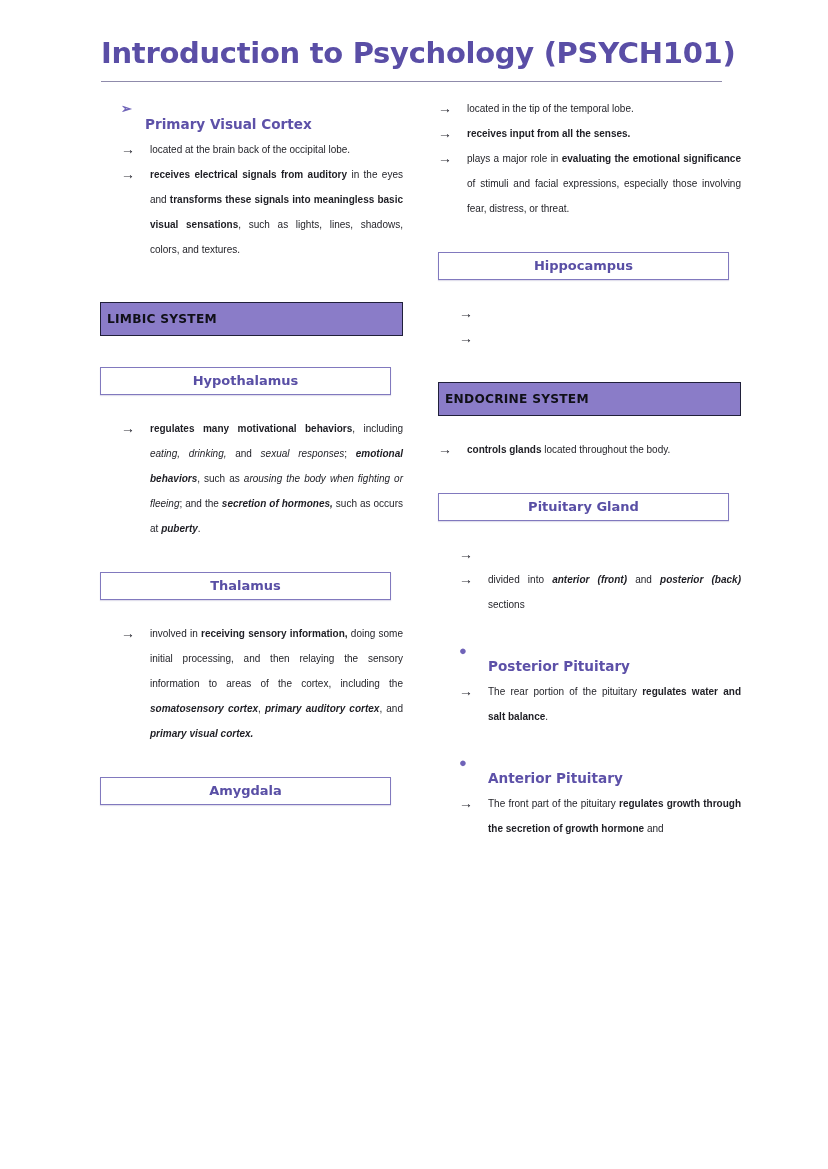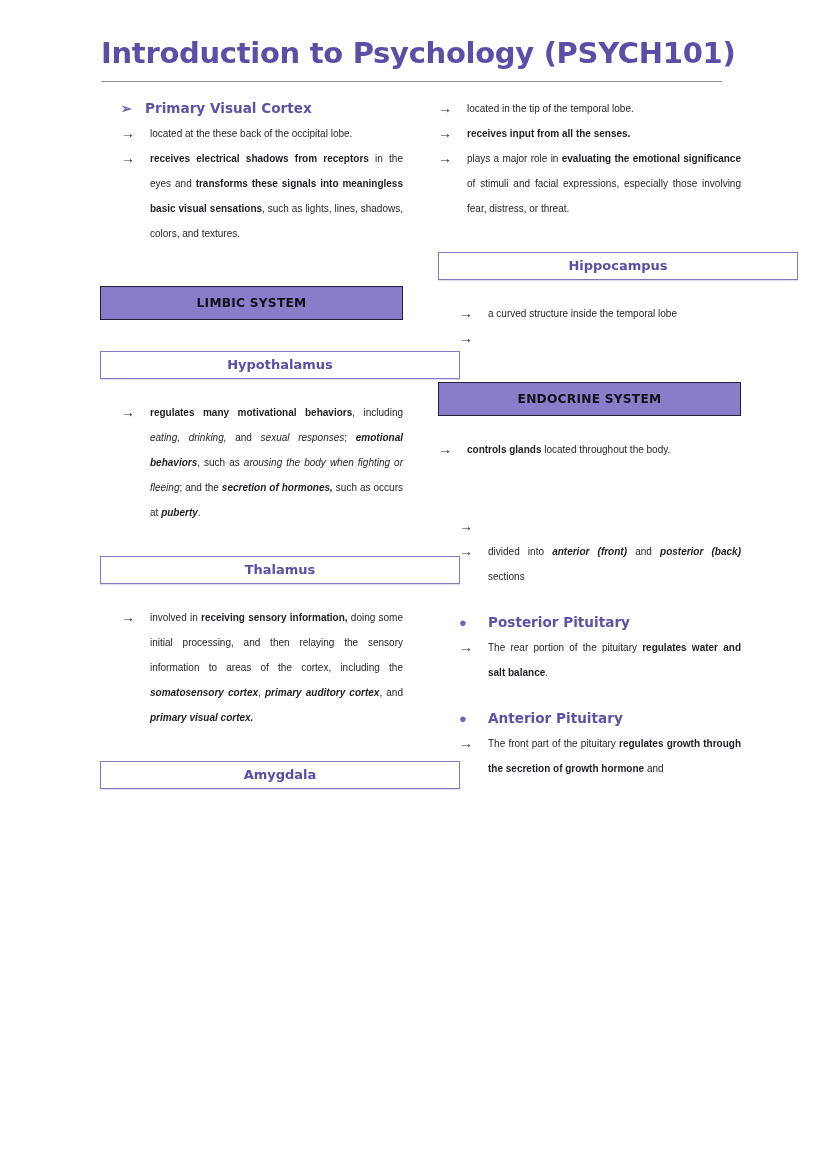--- a/index.html
+++ b/index.html
@@ -62,32 +62,31 @@
     width: 303px;
     flex: 0 0 303px;
   }
 
   
   .sys-bar {
     box-sizing: border-box;
     width: 303px;
     background: #8a7cc8;
     border: 1.6px solid #20203a;
-    text-align: center;
     padding: 9px 6px 9px;
     font-size: 12.2px;
     font-weight: 700;
     letter-spacing: 0.25px;
     color: #101018;
     font-family: "DejaVu Sans", sans-serif;
   }
 
   .sub-bar {
     box-sizing: border-box;
-    width: 360px;
+    width: 291px;
     background: #ffffff;
     border: 1.3px solid #8179be;
     text-align: center;
     padding: 5px 6px 6px;
     font-size: 13px;
     font-weight: 700;
     color: #594fa5;
     font-family: "DejaVu Sans", sans-serif;
     box-shadow: 0 1px 1px rgba(90, 80, 150, 0.18);
   }
@@ -125,20 +124,21 @@
   .body-text.nojustify {
     text-align: left;
   }
   .sub-title {
     flex: 1 1 auto;
     font-size: 13.6px;
     line-height: 25px;
     font-weight: 700;
     color: #5d51a8;
     font-family: "DejaVu Sans", sans-serif;
+    margin-top: 16px;
   }
   b, strong { font-weight: 700; }
   i, em { font-style: italic; }
   .bi { font-weight: 700; font-style: italic; }
 
   
   .lvl1 { padding-left: 0px; }
   .lvl2 { padding-left: 21px; }
   .lvl3 { padding-left: 21px; }
   .gap-m { height: 21px; }
@@ -163,26 +163,26 @@
 
     <div class="col">
 
       <div class="entry lvl2">
         <span class="marker chev chev-cell">➢</span>
         <span class="sub-title">Primary Visual Cortex</span>
       </div>
 
       <div class="entry lvl3">
         <span class="marker arrow-cell">→</span>
-        <span class="body-text">located at the these back of the occipital lobe.</span>
-      </div>
-
-      <div class="entry lvl3">
-        <span class="marker arrow-cell">→</span>
-        <span class="body-text"><b>receives electrical shadows from receptors</b> in the eyes and <b>transforms these signals into meaningless basic visual sensations</b>, such as lights, lines, shadows, colors, and textures.</span>
+        <span class="body-text">located at the brain back of the occipital lobe.</span>
+      </div>
+
+      <div class="entry lvl3">
+        <span class="marker arrow-cell">→</span>
+        <span class="body-text"><b>receives electrical signals from auditory</b> in the eyes and <b>transforms these signals into meaningless basic visual sensations</b>, such as lights, lines, shadows, colors, and textures.</span>
       </div>
 
       <div class="gap-xl"></div>
 
       <div class="sys-bar">LIMBIC SYSTEM</div>
 
       <div class="gap-l"></div>
 
       <div class="sub-bar">Hypothalamus</div>
 
@@ -228,40 +228,40 @@
       </div>
 
       <div class="gap-l"></div>
 
       <div class="sub-bar">Hippocampus</div>
 
       <div class="gap-m"></div>
 
       <div class="entry lvl3">
         <span class="marker arrow-cell">→</span>
-        <span class="body-text">a curved structure inside the temporal lobe</span>
       </div>
 
       <div class="entry lvl3">
         <span class="marker arrow-cell">→</span>
       </div>
 
       <div class="gap-l"></div>
 
       <div class="sys-bar">ENDOCRINE SYSTEM</div>
 
       <div class="gap-m"></div>
 
       <div class="entry lvl1">
         <span class="marker arrow-cell">→</span>
         <span class="body-text"><b>controls glands</b> located throughout the body.</span>
       </div>
 
       <div class="gap-l"></div>
 
+      <div class="sub-bar">Pituitary Gland</div>
 
       <div class="gap-m"></div>
 
       <div class="entry lvl3">
         <span class="marker arrow-cell">→</span>
       </div>
 
       <div class="entry lvl3">
         <span class="marker arrow-cell">→</span>
         <span class="body-text">divided into <span class="bi">anterior (front)</span> and <span class="bi">posterior (back)</span> sections</span>

